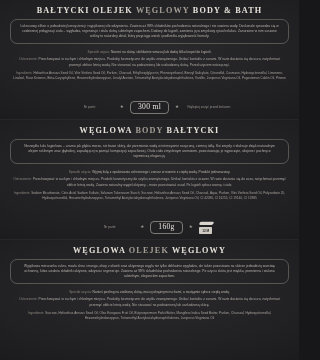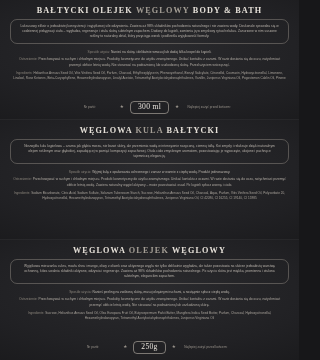--- a/index.html
+++ b/index.html
@@ -209,21 +209,21 @@
       <span class="star">★</span>
       <span class="amount-box">300 ml</span>
       <span class="star">★</span>
       <span class="footer-note">Najlepiej zużyć przed końcem:</span>
     </div>
   </section>
 
   <section class="panel">
     <h1 class="title">
       <span>WĘGLOWA</span>
-      <span class="dim">KULA</span>
+      <span class="dim">BODY</span>
       <span>BAŁTYCKI</span>
     </h1>
 
     <div class="desc-box">
       <p class="desc-text">Niezwykła kula kąpielowa – czarna jak głębia morza, nie barwi skóry, ale przemienia wodę w intensywnie nasyconą, ciemną taflę. Koi zmysły i relaksuje dzięki naturalnym olejom roślinnym oraz głębokiej, zapadającej w pamięć kompozycji zapachowej. Otula ciało zmysłowym aromatem, pozostawiając je wypoczęte, ukojone i pachnące tajemniczą elegancją.</p>
     </div>
 
     <p class="para usage">
       <span class="lead">Sposób użycia:</span>
       <span>Wyjmij kulę z opakowania ochronnego i zanurz w wannie z ciepłą wodą. Produkt jednorazowy.</span>
@@ -232,20 +232,31 @@
     <p class="para">
       <span class="lead">Ostrzeżenie:</span>
       <span>Przechowywać w suchym i chłodnym miejscu. Produkt kosmetyczny do użytku zewnętrznego. Unikać kontaktu z oczami. W razie dostania się do oczu, natychmiast przemyć obficie letnią wodą. Zawiera naturalny węgiel aktywny – może pozostawiać osad. Po kąpieli spłucz wannę i ciało.</span>
     </p>
 
     <p class="para ingredients">
       <span class="lead">Ingredients:</span>
       <span>Sodium Bicarbonate, Citric Acid, Sodium Sulfate, Solanum Tuberosum Starch, Sucrose, Helianthus Annuus Seed Oil, Charcoal, Aqua, Parfum, Vitis Vinifera Seed Oil, Polysorbate 20, Hydroxycitronellal, Hexamethylindanopyran, Tetramethyl Acetyloctahydronaphthalenes, Juniperus Virginiana Oil, CI 42090, CI 16255, CI 19140, CI 15985</span>
     </p>
 
+    <div class="footer">
+      <span class="footer-note">Nr partii:</span>
+      <span class="star">★</span>
+      <span class="amount-box">160g</span>
+      <span class="star">★</span>
+      <span class="pao-icon">
+        <span class="lid"></span>
+        <span class="jar"></span>
+        <span class="jar-text">12 M</span>
+      </span>
+    </div>
   </section>
 
   <section class="panel">
     <h1 class="title">
       <span>WĘGLOWA</span>
       <span class="dim">OLEJEK</span>
       <span>WĘGLOWY</span>
     </h1>
 
     <div class="desc-box">
@@ -260,22 +271,15 @@
     <p class="para">
       <span class="lead">Ostrzeżenie:</span>
       <span>Przechowywać w suchym i chłodnym miejscu. Produkty kosmetyczne do użytku zewnętrznego. Unikać kontaktu z oczami. W razie dostania się do oczu, natychmiast przemyć obficie letnią wodą. Nie stosować na podrażnioną lub uszkodzoną skórę.</span>
     </p>
 
     <p class="para ingredients">
       <span class="lead">Ingredients:</span>
       <span>Sucrose, Helianthus Annuus Seed Oil, Olea Europaea Fruit Oil, Butyrospermum Parkii Butter, Mangifera Indica Seed Butter, Parfum, Charcoal, Hydroxycitronellal, Hexamethylindanopyran, Tetramethyl Acetyloctahydronaphthalenes, Juniperus Virginiana Oil</span>
     </p>
 
-    <div class="footer">
-      <span class="footer-note">Nr partii:</span>
-      <span class="star">★</span>
-      <span class="amount-box">250g</span>
-      <span class="star">★</span>
-      <span class="footer-note">Najlepiej zużyć przed końcem:</span>
-    </div>
   </section>
 
 </div>
 
 </body></html>

